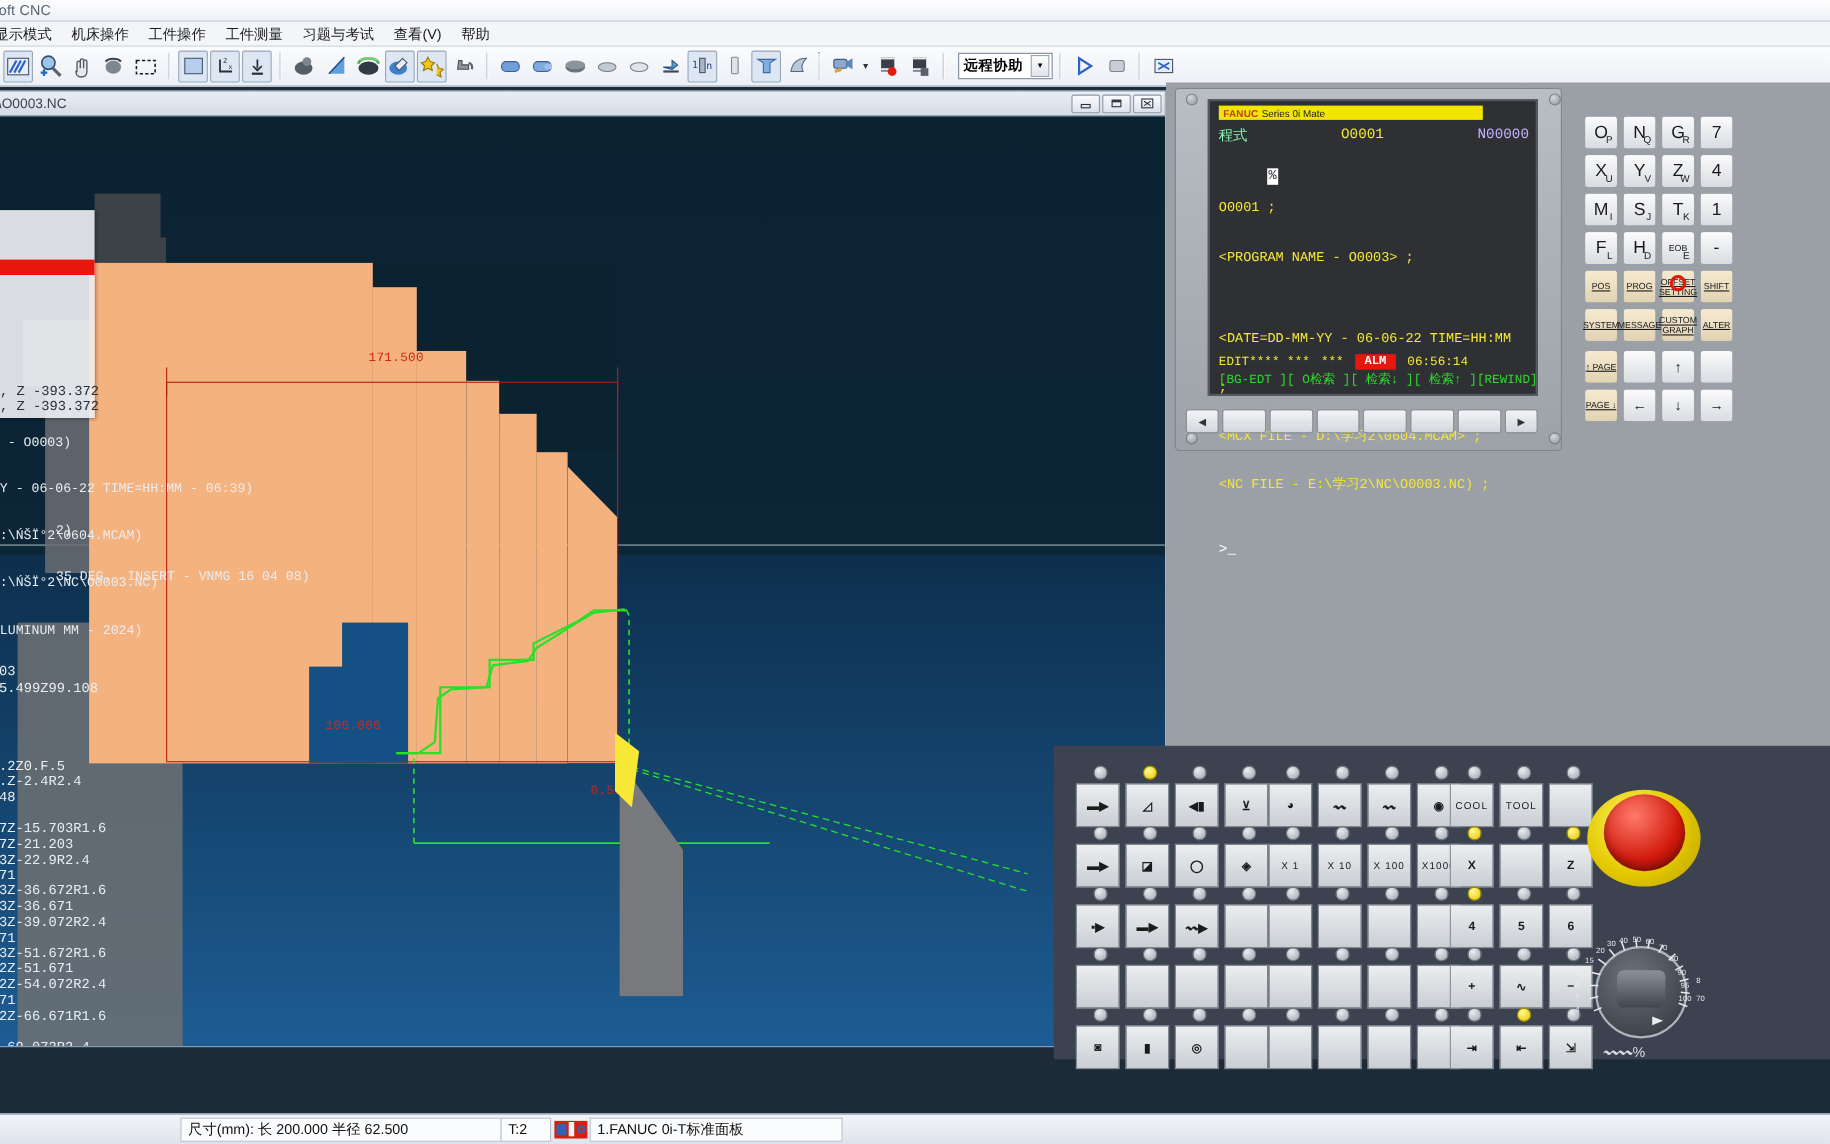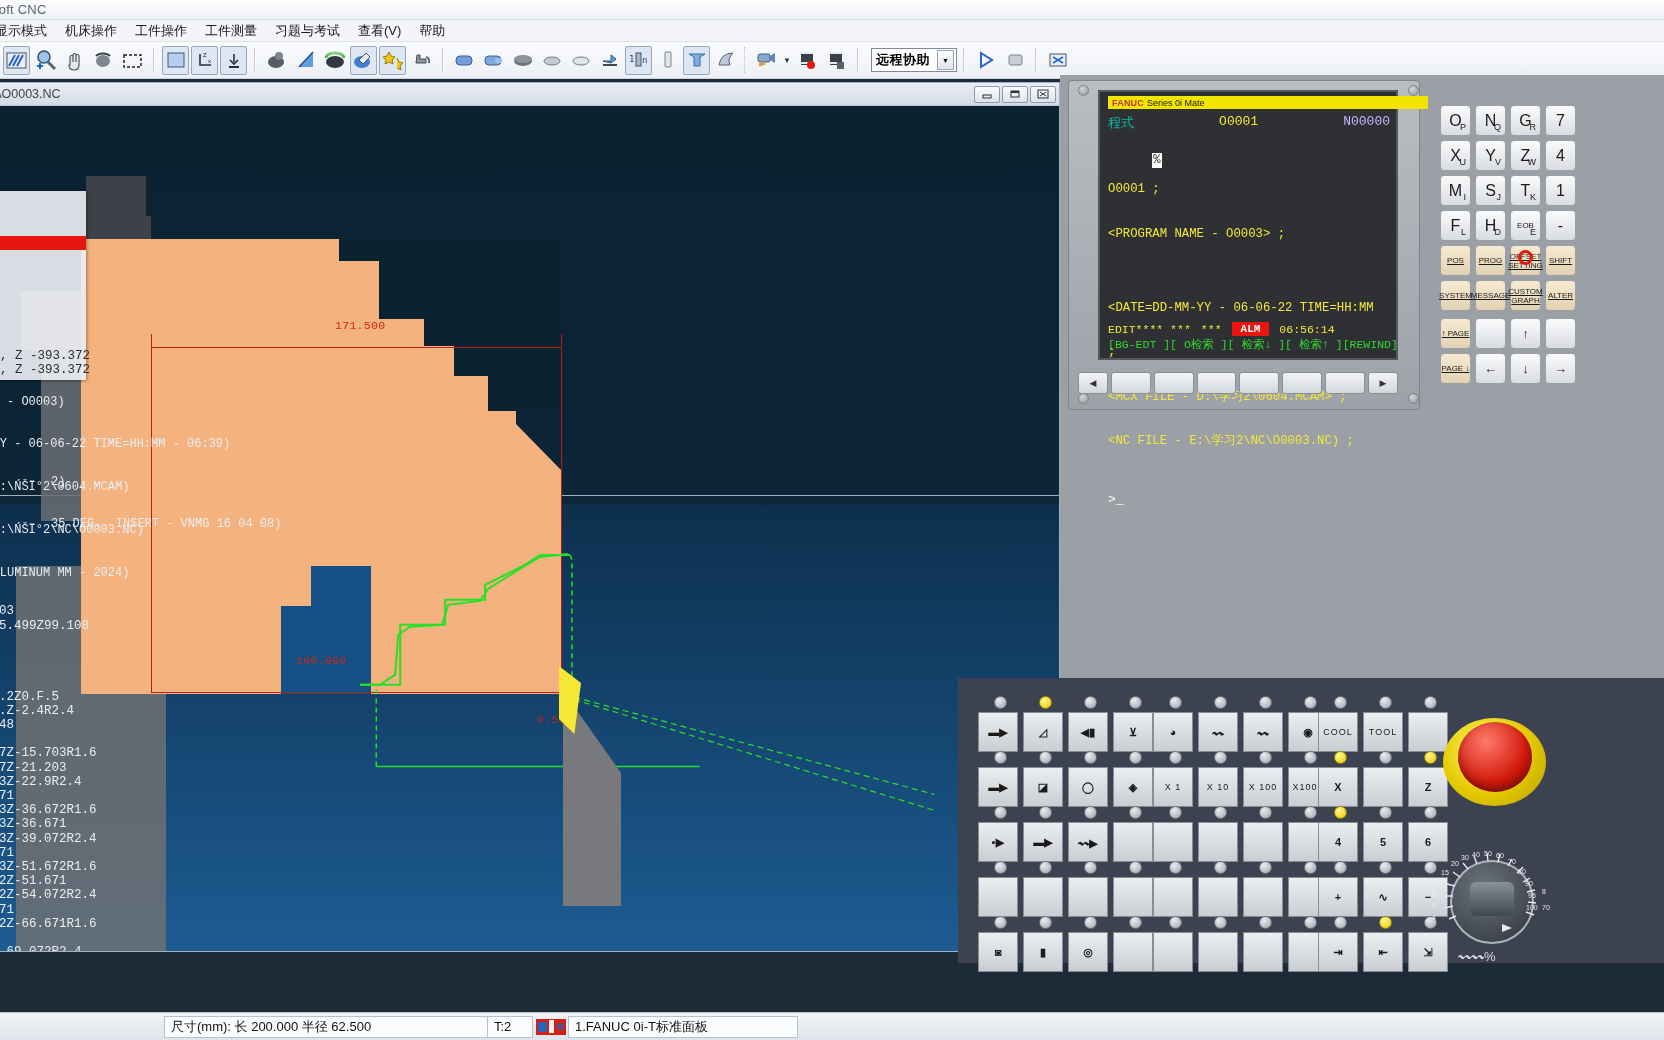--- a/index.html
+++ b/index.html
@@ -140,31 +140,31 @@
     border:1px solid #7e858c; border-radius:4px;
   }
   .screw { position:absolute; width:11px; height:11px; border-radius:50%;
            background:radial-gradient(circle at 35% 30%, #d5d9dd, #8c9298);
            border:1px solid #7b8187; }
   .cnc-screen {
     position:absolute; left:1098px; top:90px; width:300px; height:270px;
     background:#2e3033; border:2px solid #55585c;
   }
   .fanuc-strip {
-    position:absolute; left:8px; top:4px; width:320px; height:13px;
+    position:absolute; left:8px; top:4px; width:240px; height:13px;
     background:#f2e500; display:flex; align-items:center; padding-left:4px;
   }
   .fanuc-logo { color:#c0392b; font-weight:bold; font-size:9px; letter-spacing:.2px;}
   .fanuc-sub  { color:#1a1a1a; font-size:9px; margin-left:3px; }
   .scr-inner {
     position:absolute; left:8px; top:22px; right:6px; bottom:4px;
     font-family:"Liberation Mono",monospace;
   }
   .scr-head { display:flex; justify-content:space-between; font-size:13px; }
-  .scr-head .lbl { color:#14b8a6; }
+  .scr-head .lbl { color:#86efac; }
   .scr-head .o   { color:#f4e73a; }
   .scr-head .n   { color:#c4b5fd; }
   .scr-body { margin-top:6px; color:#f4e73a; font-size:12.3px; line-height:14.8px; white-space:pre; }
   .cursor-blk { background:#ffffff; color:#2e3033; display:inline-block; padding:0 1px;}
   .scr-prompt { color:#ffffff; font-size:13px; margin-top:14px; }
   .scr-status {
     position:absolute; left:0; bottom:18px; width:100%;
     display:flex; align-items:center; color:#f4e73a; font-size:11.5px; gap:10px;
   }
   .alm { background:#e8170d; color:#fff; padding:1px 9px; font-weight:bold; font-size:11px;}
@@ -1038,21 +1038,21 @@
           <text x="110" y="70">70</text>
       </g>
       <path d="M70 92 l10 -4 l-10 -4 z" fill="#e7eaee"></path>
     </svg>
   </div>
   <div class="wave-mark" style="left:500px;top:268px;">〰〰%</div>
 </div>
 
 <div class="statusbar">
   <div class="sb-spacer" style="width:165px;"></div>
-  <div class="sb-cell" style="width:324px;">尺寸(mm): 长 200.000 半径  62.500</div>
+  <div class="sb-cell" style="width:292px;">尺寸(mm): 长 200.000 半径  62.500</div>
   <div class="sb-cell" style="width:46px;">T:2</div>
   <div class="tool-chip">
       <i></i>
       <b></b>
       <s></s>
     </div>
   <div class="sb-cell" style="width:230px;">1.FANUC 0i-T标准面板</div>
 </div>
 
 </body></html>

